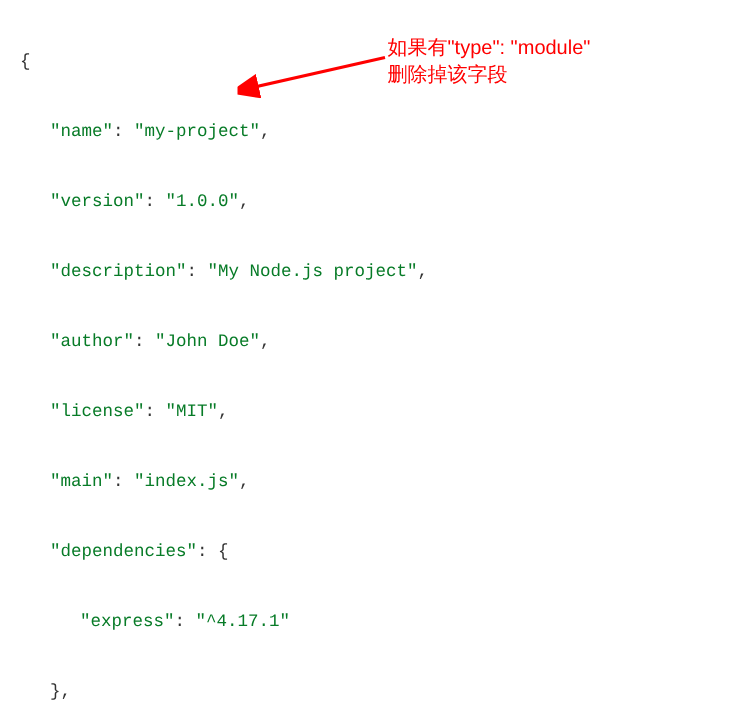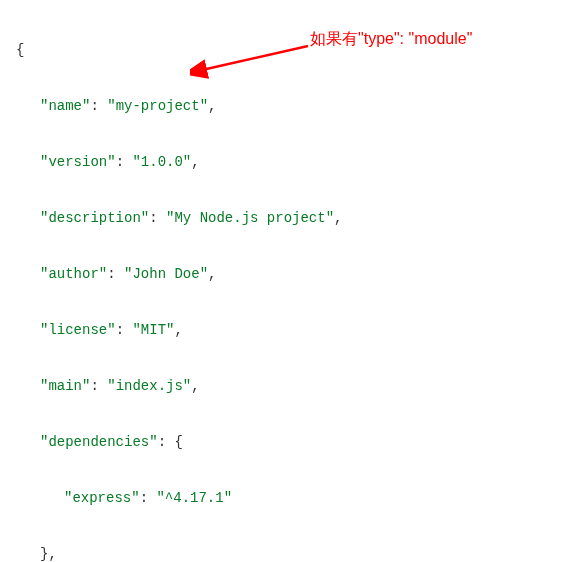--- a/index.html
+++ b/index.html
@@ -66,13 +66,14 @@
   <defs>
     <marker id="ahead" markerWidth="10" markerHeight="8" refX="2" refY="4" orient="auto">
       <polygon points="0 0, 10 4, 0 8" fill="#ff0000"></polygon>
     </marker>
   </defs>
   <line x1="118" y1="6" x2="12" y2="30" stroke="#ff0000" stroke-width="2.5" marker-end="url(#ahead)"></line>
 </svg>
 
 <div class="annotation" style="left:310px; top:28px;">
   <span>如果有"type": "module"</span><br>
+  <span>删除掉该字段</span>
 </div>
 
 </body></html>

